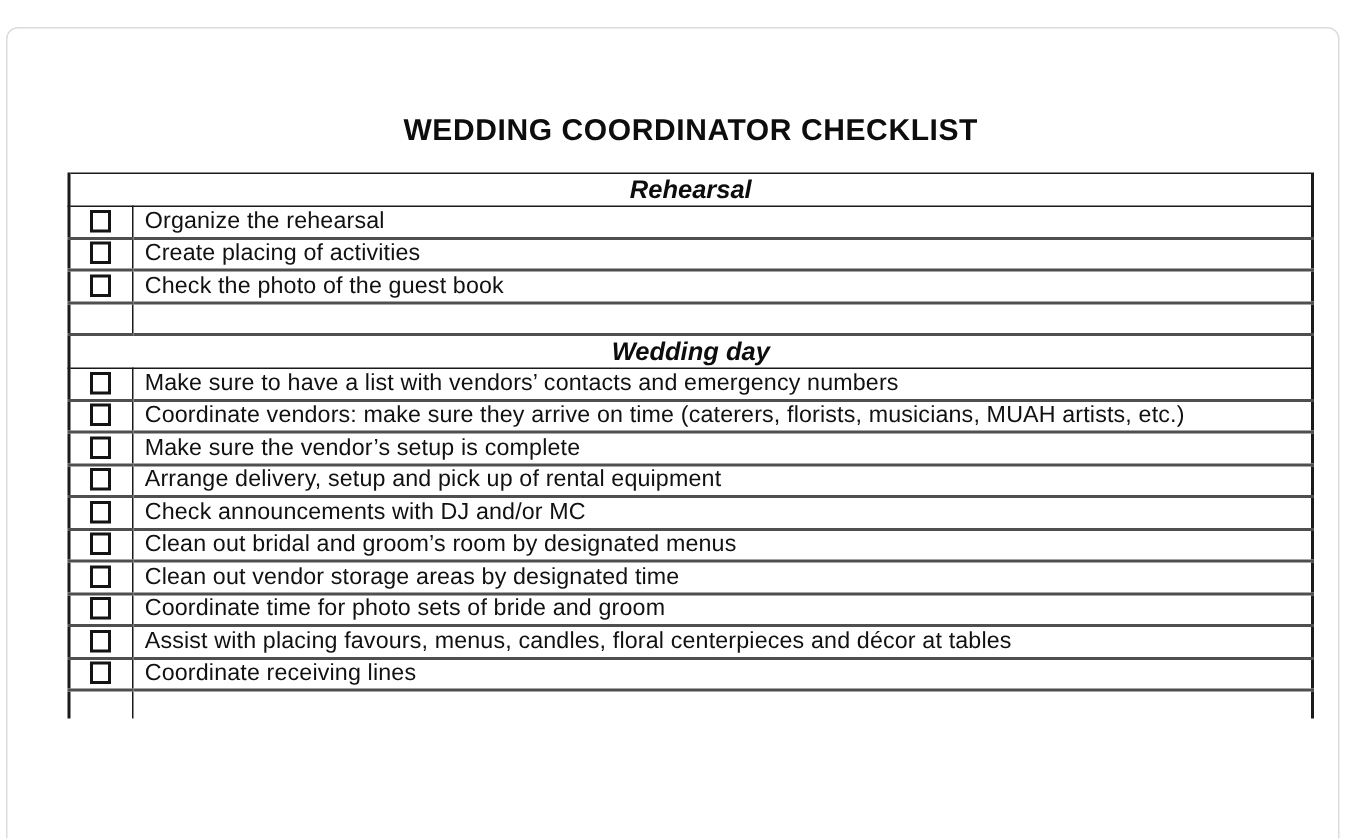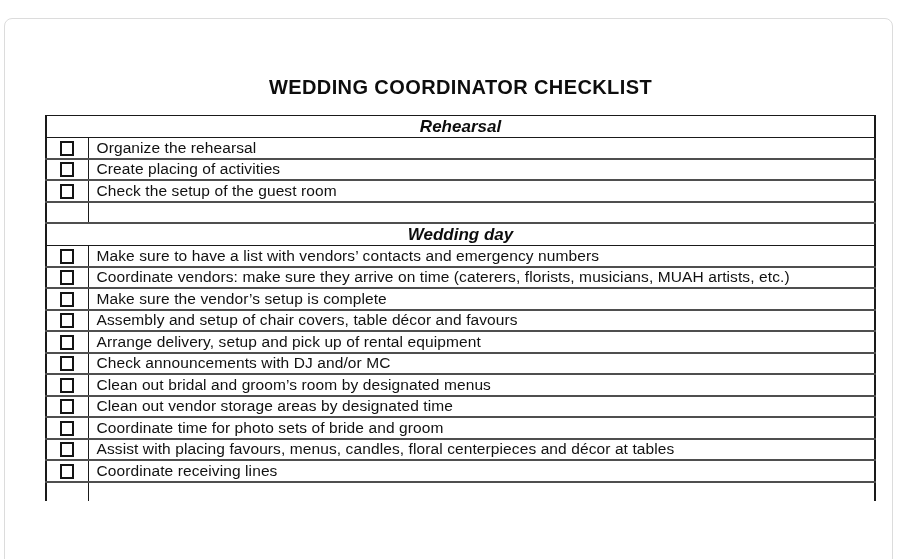--- a/index.html
+++ b/index.html
@@ -117,44 +117,40 @@
           <tr class="item-row">
             <td class="cb-cell"><span class="checkbox"></span></td>
             <td class="item-cell">Organize the rehearsal</td>
           </tr>
           <tr class="item-row">
             <td class="cb-cell"><span class="checkbox"></span></td>
             <td class="item-cell">Create placing of activities</td>
           </tr>
           <tr class="item-row">
             <td class="cb-cell"><span class="checkbox"></span></td>
-            <td class="item-cell">Check the setup of the guest room</td>
+            <td class="item-cell">Check the photo of the guest book</td>
           </tr>
           <tr class="empty-row">
             <td class="cb-cell"></td>
             <td class="item-cell"></td>
           </tr>
           <tr>
             <td colspan="2" class="section-header">Wedding day</td>
           </tr>
           <tr class="item-row">
             <td class="cb-cell"><span class="checkbox"></span></td>
             <td class="item-cell">Make sure to have a list with vendors’ contacts and emergency numbers</td>
           </tr>
           <tr class="item-row">
             <td class="cb-cell"><span class="checkbox"></span></td>
             <td class="item-cell">Coordinate vendors: make sure they arrive on time (caterers, florists, musicians, MUAH artists, etc.)</td>
           </tr>
           <tr class="item-row">
             <td class="cb-cell"><span class="checkbox"></span></td>
             <td class="item-cell">Make sure the vendor’s setup is complete</td>
-          </tr>
-          <tr class="item-row">
-            <td class="cb-cell"><span class="checkbox"></span></td>
-            <td class="item-cell">Assembly and setup of chair covers, table décor and favours</td>
           </tr>
           <tr class="item-row">
             <td class="cb-cell"><span class="checkbox"></span></td>
             <td class="item-cell">Arrange delivery, setup and pick up of rental equipment</td>
           </tr>
           <tr class="item-row">
             <td class="cb-cell"><span class="checkbox"></span></td>
             <td class="item-cell">Check announcements with DJ and/or MC</td>
           </tr>
           <tr class="item-row">

